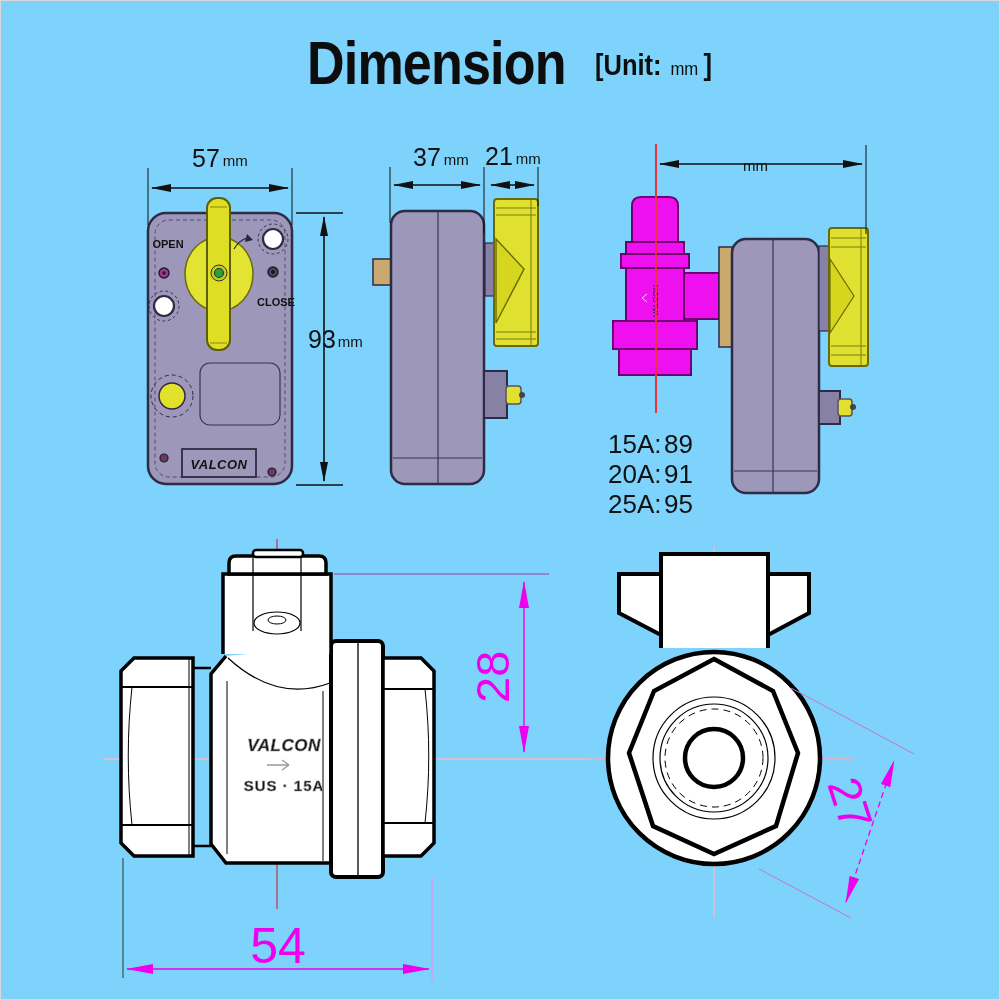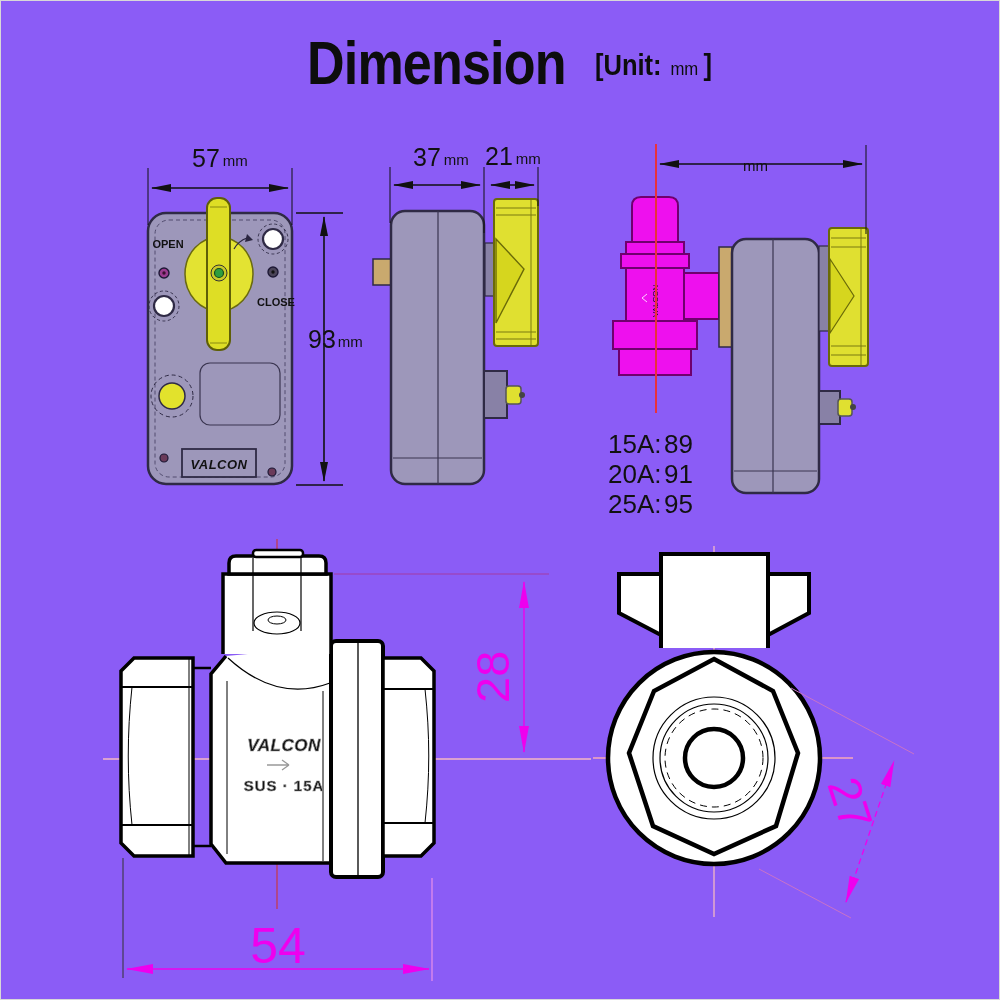--- a/index.html
+++ b/index.html
@@ -1,16 +1,16 @@
 <!DOCTYPE html>
 <html><head>
 <meta charset="utf-8">
 <style>
   html,body{margin:0;padding:0;background:#fff;}
-  #stage{position:relative;width:1000px;height:1000px;background:#8b5cf6;
+  #stage{position:relative;width:1000px;height:1000px;background:#7dd3fc;
          border:1px solid #d8d8d8;box-sizing:border-box;overflow:hidden;
          font-family:"Liberation Sans",sans-serif;}
   #title{position:absolute;left:306px;top:26px;font-size:62px;font-weight:700;
          color:#0d0d0d;letter-spacing:-1px;transform:scaleX(0.84);transform-origin:left top;
          white-space:nowrap;}
   #unit{position:absolute;left:594px;top:48px;font-size:29px;font-weight:700;color:#0d0d0d;
         transform:scaleX(0.88);transform-origin:left top;white-space:nowrap;}
   #unit .mm{font-size:19px;font-weight:400;margin:0 6px 0 10px;}
   svg{position:absolute;left:0;top:0;}
   svg text{font-family:"Liberation Sans",sans-serif;fill:#111;}

